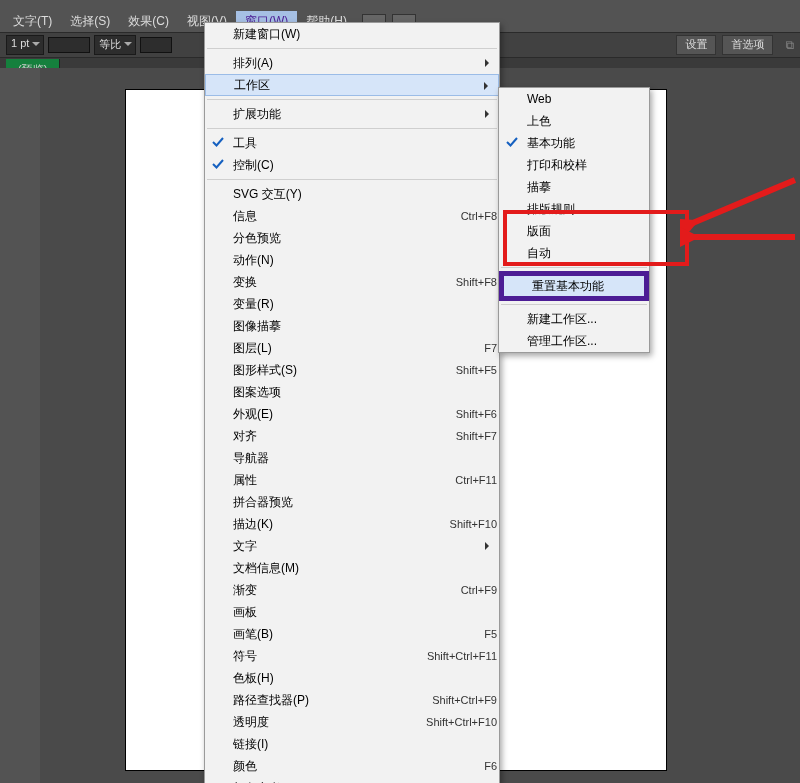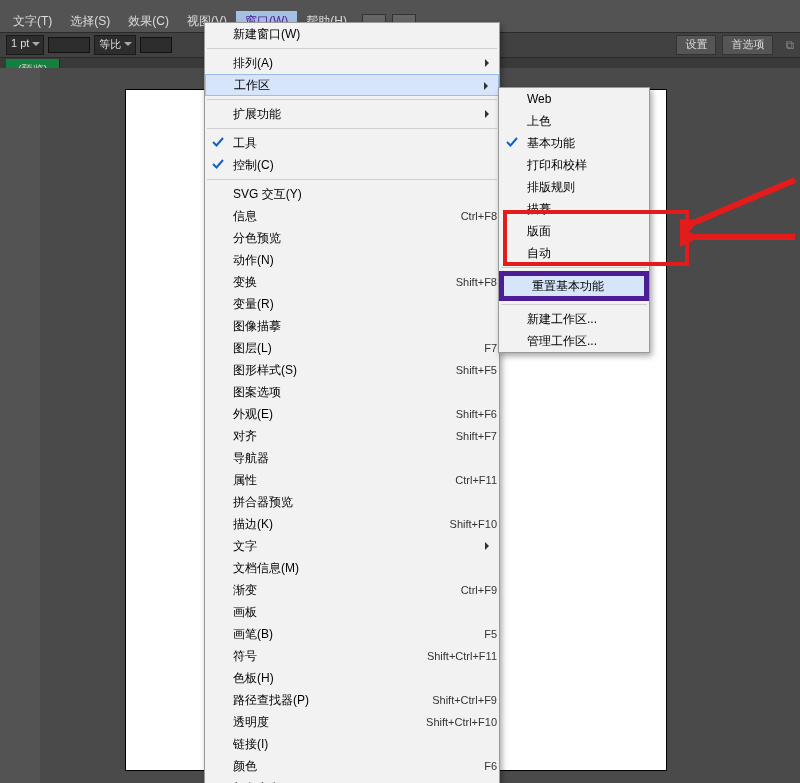--- a/index.html
+++ b/index.html
@@ -216,24 +216,24 @@
       <div class="row">
         <span class="check"><svg viewBox="0 0 14 14">
             <path d="M2 7 L5.5 10.5 L12 3" stroke="#1560c0" stroke-width="2" fill="none"></path>
           </svg></span>
         <span class="label">基本功能</span>
       </div>
       <div class="row">
         <span class="label">打印和校样</span>
       </div>
       <div class="row">
+        <span class="label">描摹</span>
+      </div>
+      <div class="row">
         <span class="label">排版规则</span>
-      </div>
-      <div class="row">
-        <span class="label">描摹</span>
       </div>
       <div class="row">
         <span class="label">版面</span>
       </div>
       <div class="row">
         <span class="label">自动</span>
       </div>
       <div class="sep"></div>
       <div class="row highlight2">
         <span class="label">重置基本功能</span>

